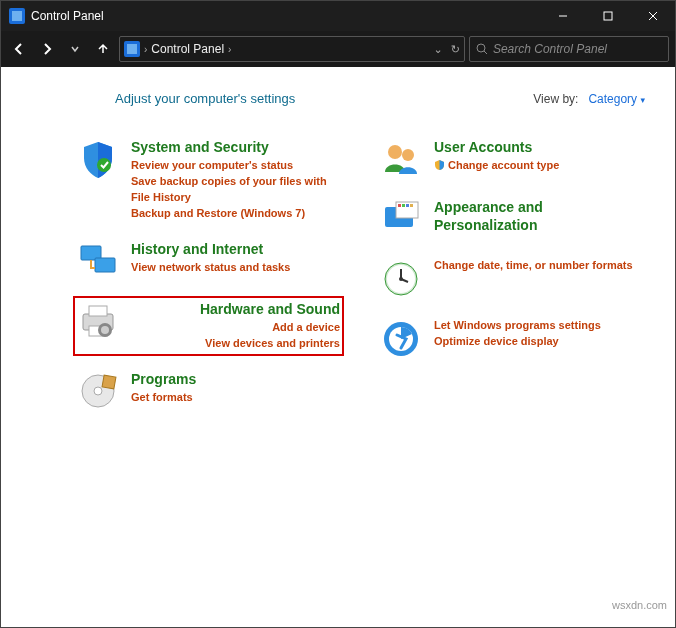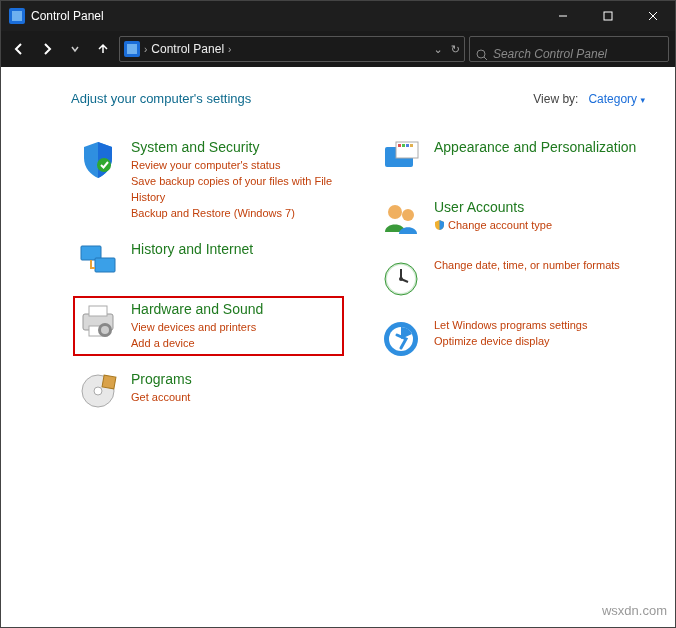--- a/index.html
+++ b/index.html
@@ -12,41 +12,41 @@
 .titlebar .tb-icon::after { content: ""; position: absolute; inset: 3px; background: #6db0f0; }
 
 .navbar { background: #1a1a1a; height: 36px; display: flex; align-items: center; padding: 0 6px; gap: 4px; color: #ddd; }
 .navbtn { width: 24px; height: 24px; display: flex; align-items: center; justify-content: center; color: #ddd; border-radius: 2px; }
 .addr { flex: 1; display: flex; align-items: center; height: 26px; background: #1a1a1a; border: 1px solid #555; border-radius: 2px; padding: 0 4px; gap: 4px; }
 .addr .breadcrumb { color: #eee; font-size: 12px; }
 .addr .sep { color: #aaa; font-size: 10px; }
 .addr .mini-icon { width: 16px; height: 16px; background: #1a6dd9; border-radius: 2px; position: relative; }
 .addr .mini-icon::after { content: ""; position: absolute; inset: 3px; background: #6db0f0; }
 .addr .right-icons { margin-left: auto; display: flex; gap: 8px; color: #aaa; font-size: 11px; }
-.searchbox { width: 200px; height: 26px; background: #1a1a1a; border: 1px solid #555; border-radius: 2px; display: flex; align-items: flex-end; padding: 0 6px; gap: 6px; color: #888; }
+.searchbox { width: 200px; height: 26px; background: #1a1a1a; border: 1px solid #555; border-radius: 2px; display: flex; align-items: center; padding: 0 6px; gap: 6px; color: #888; }
 .searchbox input { background: transparent; border: none; outline: none; color: #ccc; font-size: 12px; width: 100%; font-style: italic; }
 .searchbox input::placeholder { color: #888; font-style: italic; }
 
 .content { background: #fff; padding: 24px 30px 30px 74px; color: #333; height: calc(100% - 66px); position: relative; }
 .header-row { display: flex; justify-content: space-between; align-items: center; margin-bottom: 30px; margin-left: -4px; }
-.header-row .heading { color: #0f6b8e; font-size: 13px; font-weight: 400; }
+.header-row .heading { color: #0f6b8e; font-size: 13px; font-weight: 400; margin-left: 44px; }
 .viewby { font-size: 12px; color: #444; margin-left: 9px; }
 .viewby .link { color: #1a6dd9; }
 .viewby .chev { color: #1a6dd9; font-size: 9px; }
 
 .columns { display: flex; gap: 36px; }
 .col { flex: 1; display: flex; flex-direction: column; gap: 14px; }
-.category { display: flex; gap: 12px; align-items: flex-start; position: relative; padding: 2px; }
-.highlighted { outline: 2px solid #d40000; outline-offset: 0; }
+.category { display: flex; gap: 12px; align-items: flex-start; position: relative; padding: 2px; font-weight: bold; }
+.highlighted { outline: 2px solid #d40000; outline-offset: 0; text-align: right; }
 .cat-icon { width: 42px; height: 42px; flex-shrink: 0; display: flex; align-items: center; justify-content: center; }
 .cat-body { flex: 1; }
 .cat-title { color: #1f7a1f; font-size: 14px; margin-bottom: 2px; line-height: 1.3; }
 .cat-link { color: #c2410c; font-size: 11px; line-height: 1.45; display: block; }
 
-.watermark { position: absolute; bottom: 9px; right: 8px; font-size: 13px; color: #999; }
+.watermark { position: absolute; bottom: 16px; right: 8px; font-size: 11px; color: #999; }
 svg { display: block; }
 </style>
 </head>
 <body>
 
 <div class="titlebar">
   <span class="tb-icon"></span>
   <span class="title">Control Panel</span>
   <div class="controls">
     <div>
@@ -142,73 +142,58 @@
       <div class="category">
         <div class="cat-icon">
           <svg width="42" height="42" viewBox="0 0 42 42">
               <rect x="4" y="6" width="20" height="14" rx="1" fill="#3aa0e8" stroke="#2276b8"></rect>
               <rect x="18" y="18" width="20" height="14" rx="1" fill="#3aa0e8" stroke="#2276b8"></rect>
               <path d="M14 20 V28 H18" fill="none" stroke="#e8a33a" stroke-width="2"></path>
             </svg>
         </div>
         <div class="cat-body">
           <div class="cat-title">History and Internet</div>
+          <span class="cat-link">View network status and tasks</span>
         </div>
       </div>
 
       <div class="category highlighted">
         <div class="cat-icon">
           <svg width="42" height="42" viewBox="0 0 42 42">
               <rect x="6" y="14" width="30" height="16" rx="2" fill="#d8d8d8" stroke="#999"></rect>
               <rect x="12" y="6" width="18" height="10" fill="#fff" stroke="#aaa"></rect>
               <rect x="12" y="26" width="18" height="10" fill="#fff" stroke="#aaa"></rect>
               <circle cx="28" cy="30" r="7" fill="#888"></circle>
               <circle cx="28" cy="30" r="4" fill="#ccc"></circle>
             </svg>
         </div>
         <div class="cat-body">
           <div class="cat-title">Hardware and Sound</div>
+          <span class="cat-link">Add a device</span>
           <span class="cat-link">View devices and printers</span>
-          <span class="cat-link">Add a device</span>
         </div>
       </div>
 
       <div class="category">
         <div class="cat-icon">
           <svg width="42" height="42" viewBox="0 0 42 42">
               <circle cx="21" cy="21" r="16" fill="#e8e8e8" stroke="#aaa"></circle>
               <circle cx="21" cy="21" r="4" fill="#fff" stroke="#aaa"></circle>
               <rect x="26" y="6" width="12" height="12" fill="#d9a24a" stroke="#a87820" transform="rotate(10 32 12)"></rect>
             </svg>
         </div>
         <div class="cat-body">
           <div class="cat-title">Programs</div>
-          <span class="cat-link">Get account</span>
+          <span class="cat-link">Get formats</span>
         </div>
       </div>
 
     </div>
 
     <div class="col">
-
-      <div class="category">
-        <div class="cat-icon">
-          <svg width="42" height="42" viewBox="0 0 42 42">
-              <rect x="5" y="9" width="28" height="20" rx="2" fill="#2f8fe0"></rect>
-              <rect x="16" y="4" width="22" height="16" fill="#fff" stroke="#aaa"></rect>
-              <rect x="18" y="6" width="3" height="3" fill="#e05050"></rect>
-              <rect x="22" y="6" width="3" height="3" fill="#50c050"></rect>
-              <rect x="26" y="6" width="3" height="3" fill="#5080e0"></rect>
-              <rect x="30" y="6" width="3" height="3" fill="#e0b050"></rect>
-            </svg>
-        </div>
-        <div class="cat-body">
-          <div class="cat-title">Appearance and Personalization</div>
-        </div>
-      </div>
 
       <div class="category">
         <div class="cat-icon">
           <svg width="42" height="42" viewBox="0 0 42 42">
               <circle cx="15" cy="14" r="7" fill="#f0b060"></circle>
               <path d="M5 34 C5 24 25 24 25 34 Z" fill="#3a9a3a"></path>
               <circle cx="28" cy="17" r="6" fill="#f0b060"></circle>
               <path d="M19 36 C19 27 37 27 37 36 Z" fill="#2f8fe0"></path>
             </svg>
         </div>
@@ -220,20 +205,36 @@
                 <path d="M5.5 1 L10 3 V6 C10 9 8 10.5 5.5 11 V1 Z" fill="#2f8fe0"></path>
               </svg>
             <span>Change account type</span>
           </span>
         </div>
       </div>
 
       <div class="category">
         <div class="cat-icon">
           <svg width="42" height="42" viewBox="0 0 42 42">
+              <rect x="5" y="9" width="28" height="20" rx="2" fill="#2f8fe0"></rect>
+              <rect x="16" y="4" width="22" height="16" fill="#fff" stroke="#aaa"></rect>
+              <rect x="18" y="6" width="3" height="3" fill="#e05050"></rect>
+              <rect x="22" y="6" width="3" height="3" fill="#50c050"></rect>
+              <rect x="26" y="6" width="3" height="3" fill="#5080e0"></rect>
+              <rect x="30" y="6" width="3" height="3" fill="#e0b050"></rect>
+            </svg>
+        </div>
+        <div class="cat-body">
+          <div class="cat-title">Appearance and Personalization</div>
+        </div>
+      </div>
+
+      <div class="category">
+        <div class="cat-icon">
+          <svg width="42" height="42" viewBox="0 0 42 42">
               <circle cx="21" cy="21" r="16" fill="#cfe8cf" stroke="#3a9a3a" stroke-width="1"></circle>
               <circle cx="21" cy="21" r="14" fill="#fff"></circle>
               <line x1="21" y1="21" x2="21" y2="11" stroke="#333" stroke-width="2"></line>
               <line x1="21" y1="21" x2="28" y2="24" stroke="#333" stroke-width="2"></line>
               <circle cx="21" cy="21" r="2" fill="#333"></circle>
             </svg>
         </div>
         <div class="cat-body">
           <span class="cat-link">Change date, time, or number formats</span>
         </div>

